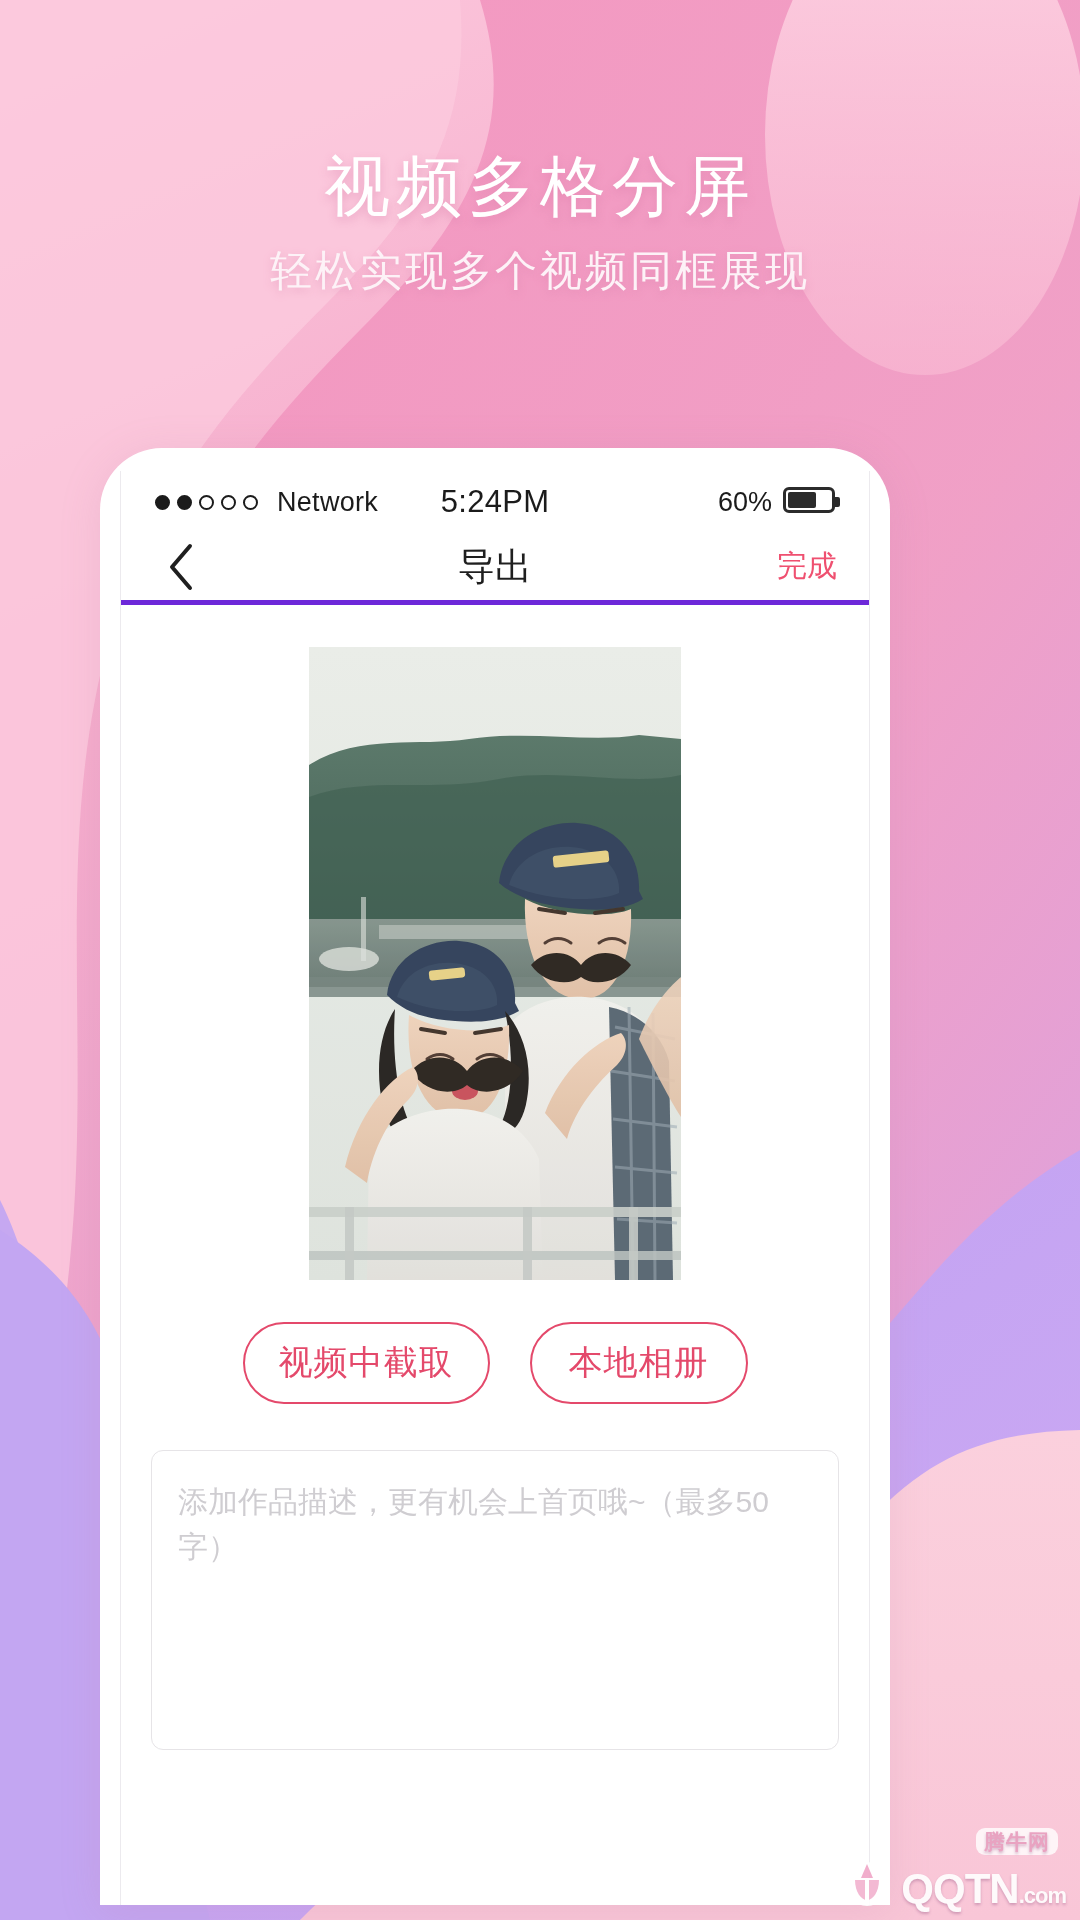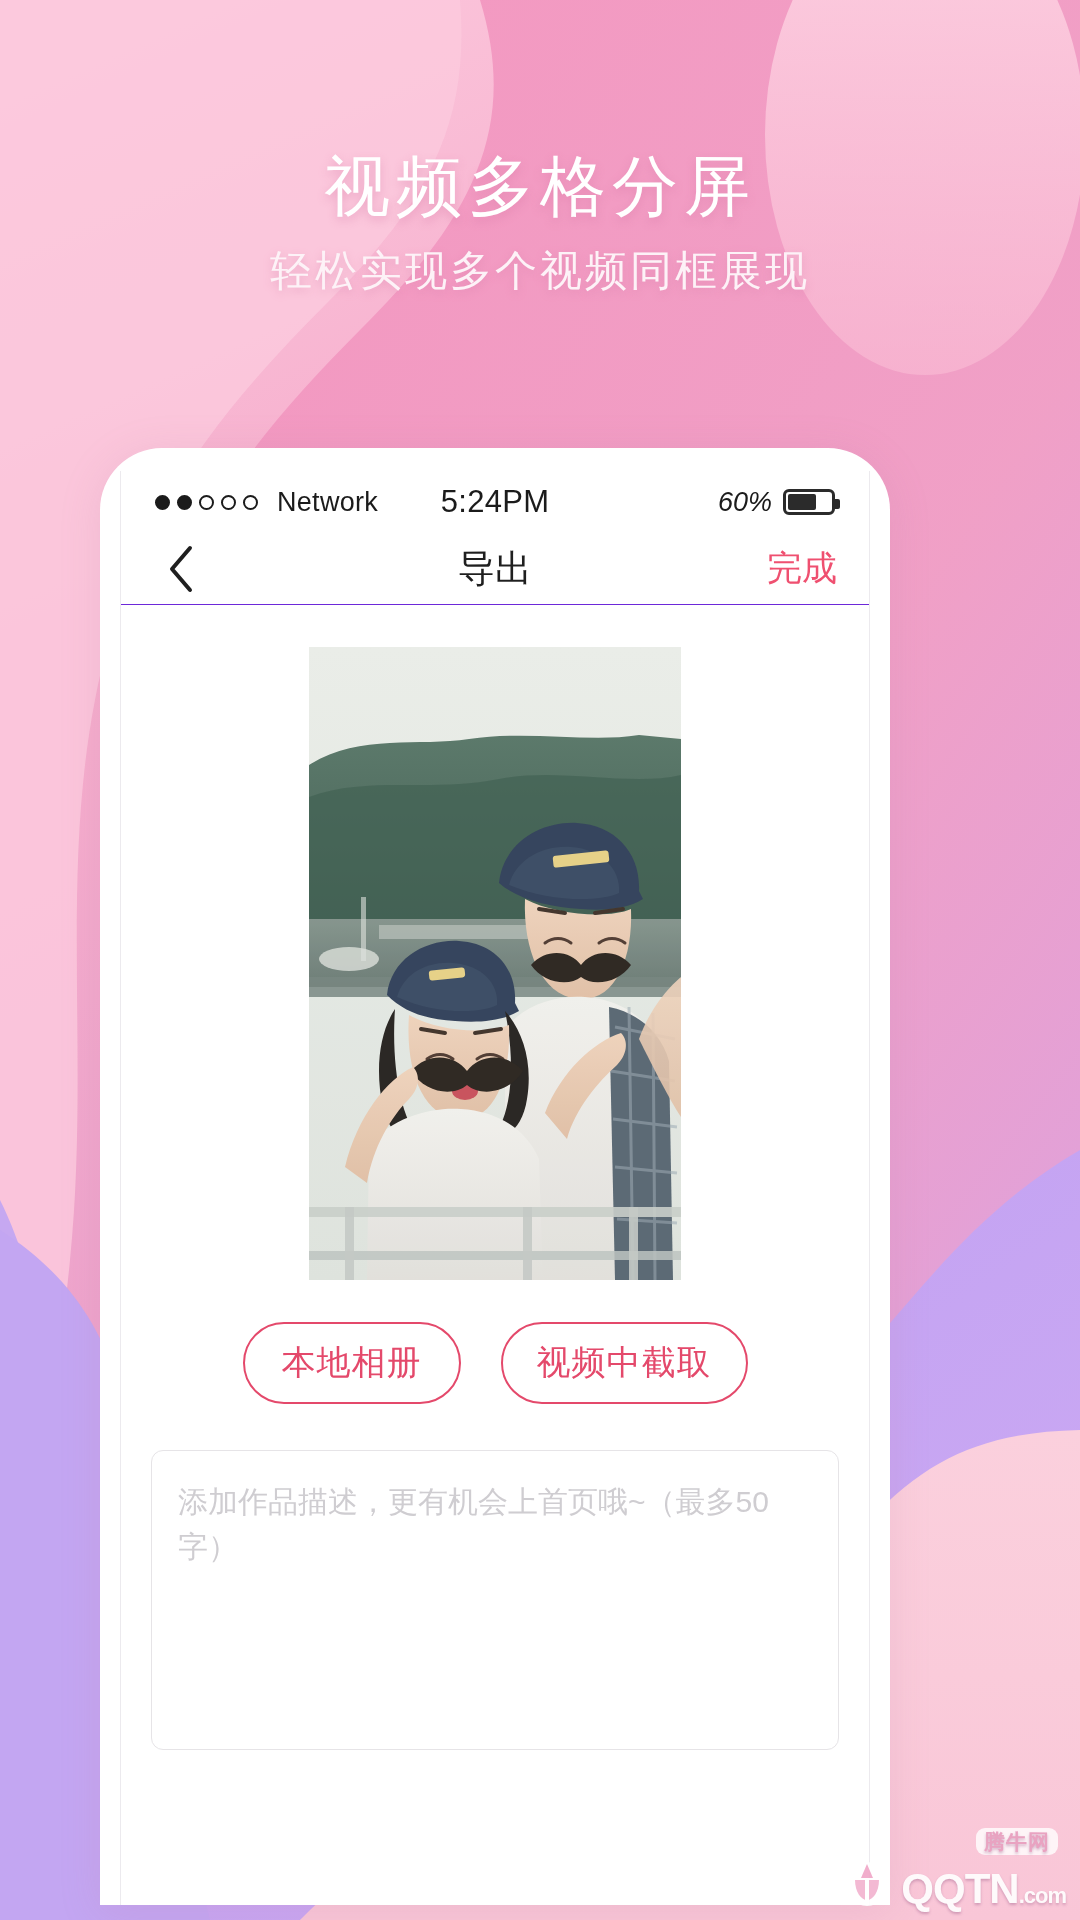--- a/index.html
+++ b/index.html
@@ -55,49 +55,49 @@
     height:62px; display:flex; align-items:center;
     padding:0 34px; color:#1b1b1b;
     font-size:26px;
   }
   .sb-left{ display:flex; align-items:center; gap:10px; flex:1; }
   .dots{ display:flex; align-items:center; gap:7px; }
   .dot{ width:15px; height:15px; border-radius:50%; border:2px solid #1b1b1b; }
   .dot.filled{ background:#1b1b1b; }
   .sb-carrier{ margin-left:9px; font-size:27px; letter-spacing:.3px; }
   .sb-center{ flex:0 0 auto; font-size:31px; letter-spacing:.3px; }
-  .sb-right{ flex:1; display:flex; align-items:center; justify-content:flex-end; gap:11px;font-style:italic; }
+  .sb-right{ flex:1; display:flex; justify-content:flex-end; gap:11px; }
   .sb-batt-label{ font-size:27px; }
   .batt{
     position:relative; width:52px; height:26px;
     border:3px solid #2b2b2b; border-radius:6px;
   }
   .batt::after{
     content:""; position:absolute; right:-8px; top:7px;
     width:5px; height:10px; background:#2b2b2b; border-radius:0 2px 2px 0;
   }
   .batt-fill{ position:absolute; left:2px; top:2px; bottom:2px; background:#2b2b2b; border-radius:2px; }
 
   
   .navbar{
     position:relative; height:72px;
     display:flex; align-items:center; padding:0 32px;
-    border-bottom:1px solid #6d28d9;
+    border-bottom:5px solid #6d28d9;
   }
   .nav-back{
     width:56px; height:56px; display:flex; align-items:center; justify-content:center;
     cursor:pointer;
   }
   .nav-back svg{ display:block; }
   .nav-title{
     position:absolute; left:0; right:0; text-align:center;
     font-size:37px; color:#1f1f1f; pointer-events:none;
   }
   .nav-done{
-    margin-left:auto; font-size:35px; color:#ef5070; cursor:pointer; z-index:2;
+    margin-left:auto; font-size:30px; color:#ef5070; cursor:pointer; z-index:2;
   }
 
   
   .preview-wrap{ display:flex; justify-content:center; padding-top:42px; }
   .preview{
     width:372px; height:633px; position:relative; overflow:hidden;
     background:#cfd5d2;
   }
   .preview svg{ display:block; width:372px; height:633px; }
 
@@ -347,22 +347,22 @@
           <rect x="36" y="560" width="9" height="73" fill="#c3c8c4" opacity="0.9"></rect>
           <rect x="214" y="560" width="9" height="73" fill="#c3c8c4" opacity="0.9"></rect>
           <rect x="320" y="560" width="9" height="73" fill="#c3c8c4" opacity="0.9"></rect>
 
           <rect x="0" y="0" width="372" height="633" fill="#d9e0d6" opacity="0.07"></rect>
         </svg>
       </div>
     </div>
 
     <div class="src-row">
+      <div class="src-btn">视频中截取</div>
       <div class="src-btn">本地相册</div>
-      <div class="src-btn">视频中截取</div>
     </div>
 
     <div class="desc-wrap">
       <textarea class="desc-box" placeholder="添加作品描述，更有机会上首页哦~（最多50字）" style=""></textarea>
     </div>
 
   </div>
 </div>
 
 <div class="watermark">

